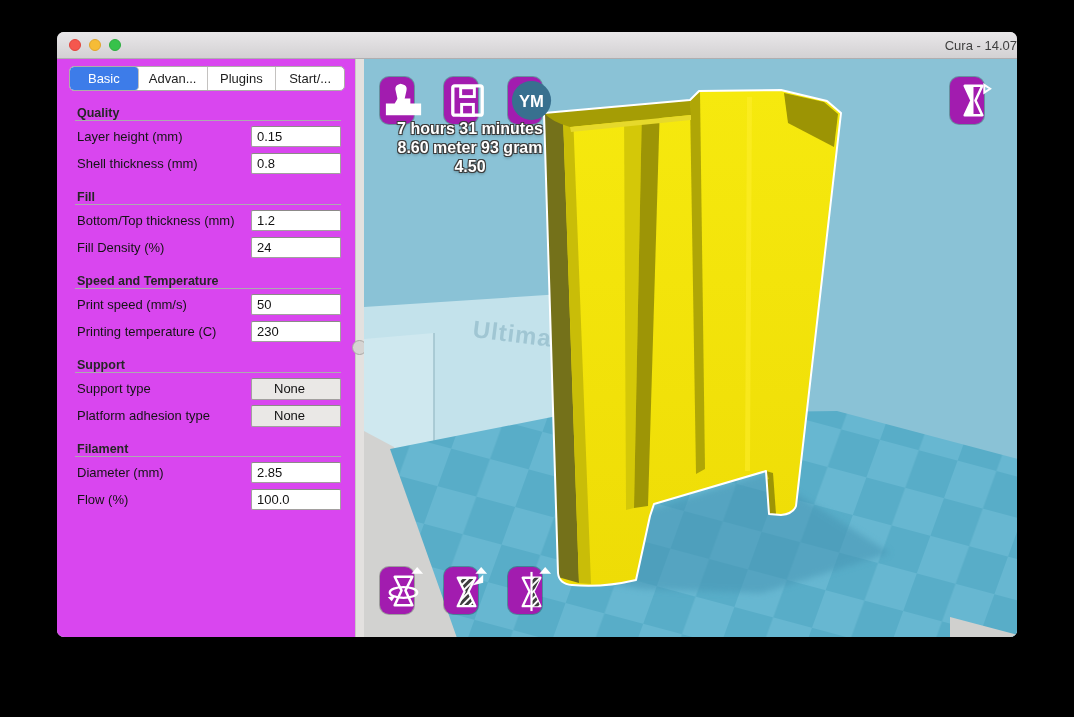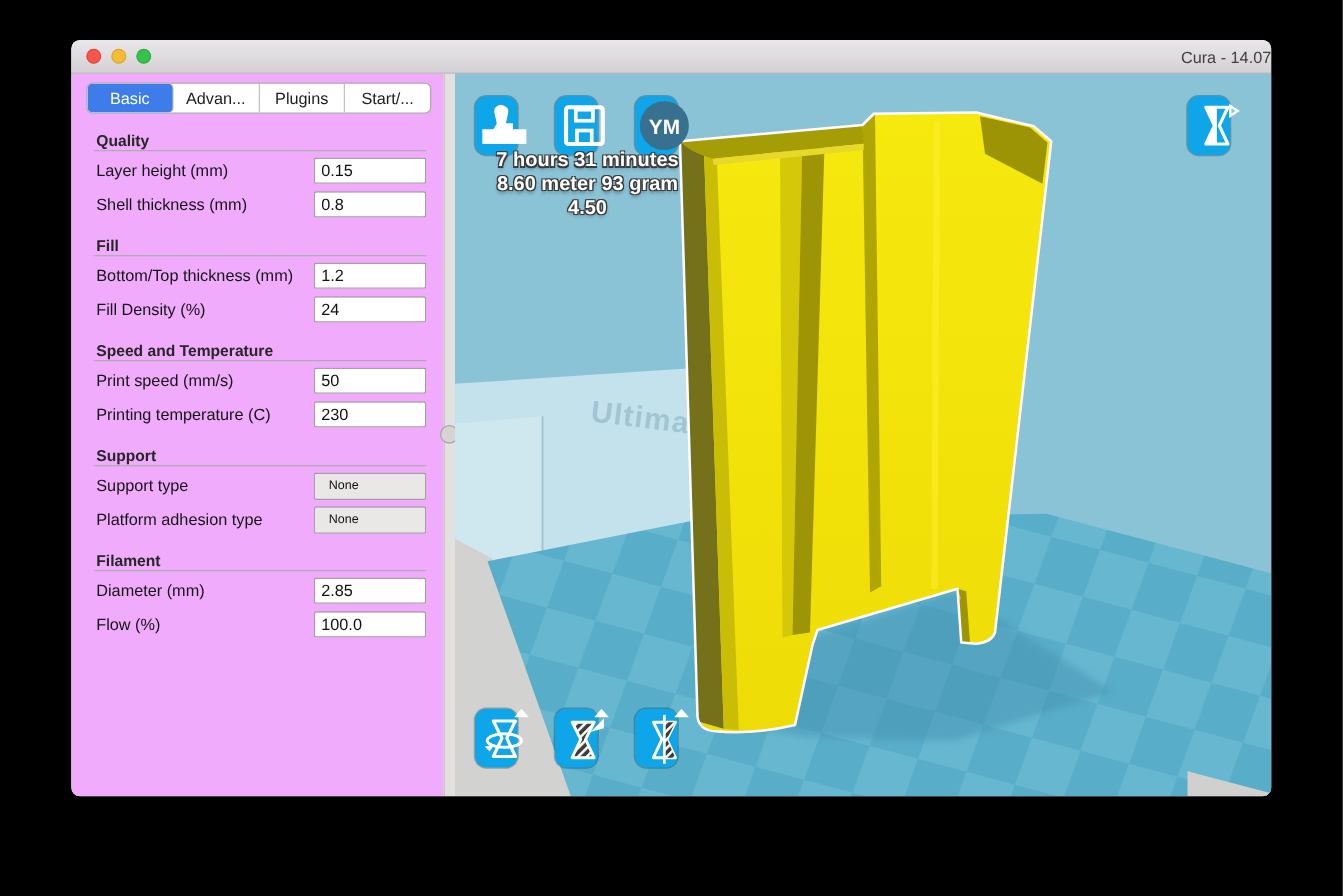--- a/index.html
+++ b/index.html
@@ -10,47 +10,47 @@
   #titlebar{height:26px;background:linear-gradient(#e9e7e9,#d3d1d3);border-bottom:1px solid #b0aeb0;
     position:relative;display:flex;align-items:center;justify-content:flex-end;}
   #titlebar .title{font-size:13px;color:#3f3f3f;}
   .lights{position:absolute;left:12px;top:7px;display:flex;gap:8px;}
   .light{width:12px;height:12px;border-radius:50%;box-sizing:border-box;}
   .light.red{background:#f5574e;border:1px solid #e0443c;}
   .light.yellow{background:#f6bc36;border:1px solid #dfa52b;}
   .light.green{background:#37c24b;border:1px solid #2dad3f;}
   
   #content{display:flex;height:578px;}
-  #panel{width:298px;background:#f0abfc;position:relative;}
+  #panel{width:298px;background:#d946ef;position:relative;}
   #divider{width:8px;background:#e3e1df;border-left:1px solid #c9c7c5;position:relative;}
   #divider .handle{position:absolute;left:-4px;top:281px;width:13px;height:13px;border-radius:50%;
     background:#d6d4d2;border:1px solid #a9a7a5;}
   #viewport{flex:1;position:relative;background:#8ac2d6;overflow:hidden;}
   
   .tabbar{margin:7px 10px 0 12px;height:23px;display:flex;background:#fff;
     border:1px solid #aeacaa;border-radius:5px;overflow:hidden;}
   .tab{flex:1;display:flex;align-items:center;justify-content:center;font-size:13px;color:#1c1c1c;
     border-right:1px solid #c4c2c0;cursor:default;}
   .tab:last-child{border-right:none;}
   .tab.active{background:var(--accent,#3d7ce9);color:#fff;border-radius:4px;}
   .section-title{margin:15px 14px 0 18px;padding:0 0 0 2px;font-size:12.5px;font-weight:bold;
     color:#262626;border-bottom:1px solid #adabb0;}
   .row{display:flex;align-items:center;margin:4px 14px 4px 20px;height:23px;}
   .row .lbl{flex:1;font-size:13px;color:#141414;}
   .ctrl{width:90px;display:flex;align-items:flex-end;}
   .txtinput{width:100%;height:21px;box-sizing:border-box;border:1px solid #a2a09e;border-top-color:#8c8a88;
     border-radius:2px;background:#fff;font-size:13px;font-family:"Liberation Sans",sans-serif;
     padding:0 0 0 5px;color:#111;outline:none;}
   .selbox{width:100%;height:22px;box-sizing:border-box;border:1px solid #a2a09e;border-top-color:#8c8a88;
-    border-radius:2px;background:#eae8e6;font-size:10px;color:#111;display:flex;align-items:center;
-    padding-left:11px;}
+    border-radius:2px;background:#eae8e6;font-size:13px;color:#111;display:flex;align-items:center;
+    padding-left:22px;}
   .checkbox{width:16px;height:16px;border-radius:3px;background:var(--accent,#3d7ce9);
     border:1px solid #2f63c4;color:#fff;font-size:12px;line-height:15px;text-align:center;font-weight:bold;}
   
-  .iconbtn{position:absolute;width:34px;height:47px;border-radius:9px;background:#0ea5e9;
+  .iconbtn{position:absolute;width:34px;height:47px;border-radius:9px;background:#a21caf;
     box-shadow:0 0 0 1px rgba(0,0,0,.25);}
   .iconbtn svg{position:absolute;left:0;top:0;overflow:visible;}
   #estimate{position:absolute;left:0;top:60px;width:212px;text-align:center;color:#fff;
     font-weight:bold;font-size:16px;line-height:19px;
     text-shadow:-1px -1px 0 #3c3c3c,1px -1px 0 #3c3c3c,-1px 1px 0 #3c3c3c,1px 1px 0 #3c3c3c,0 2px 3px rgba(0,0,0,.35);}
   #scene{position:absolute;left:0;top:0;}
 </style>
 </head>
 <body>
 

